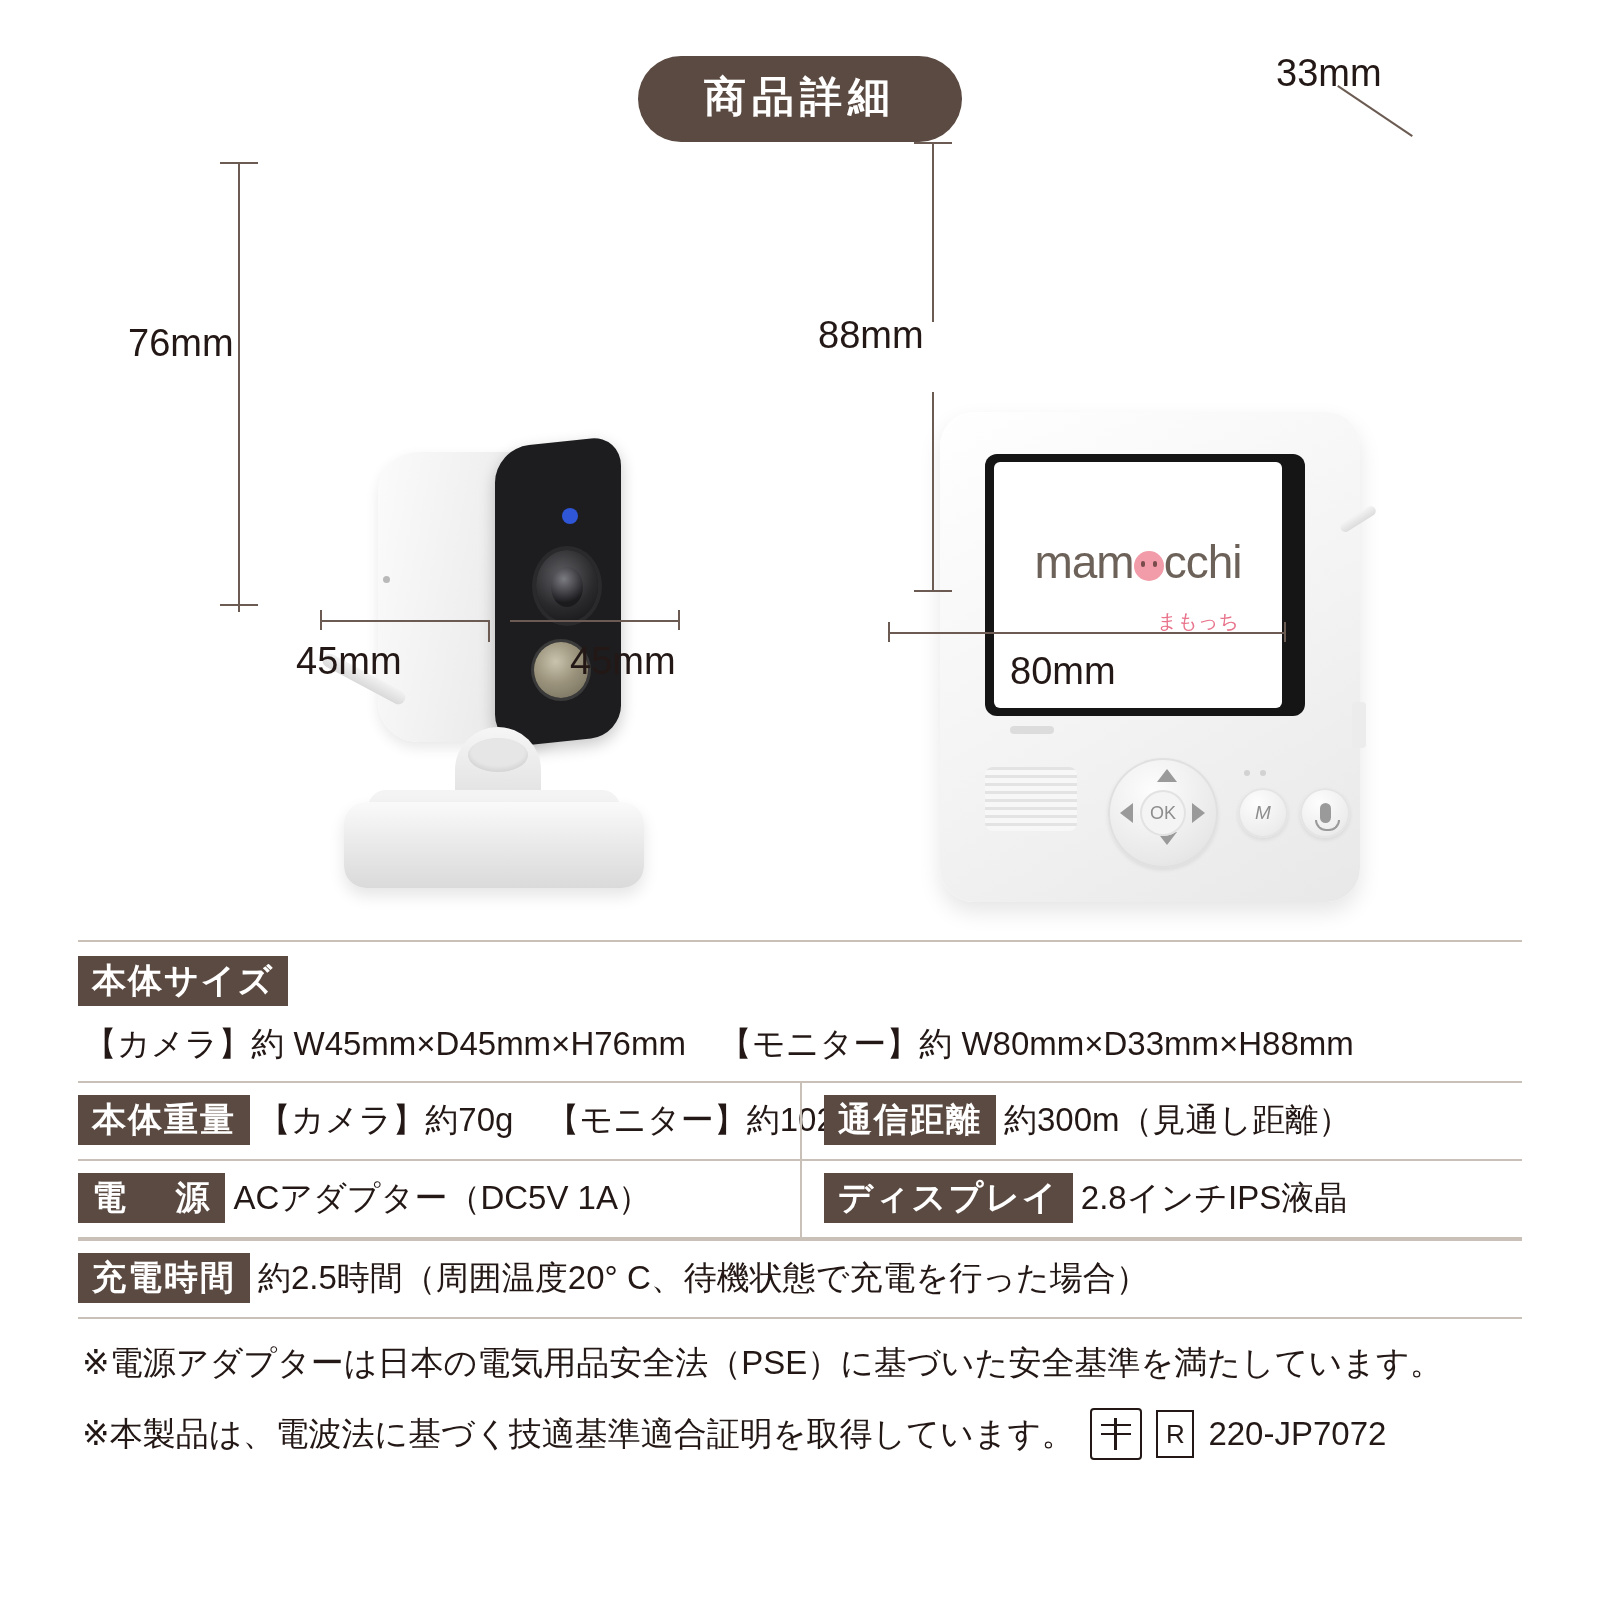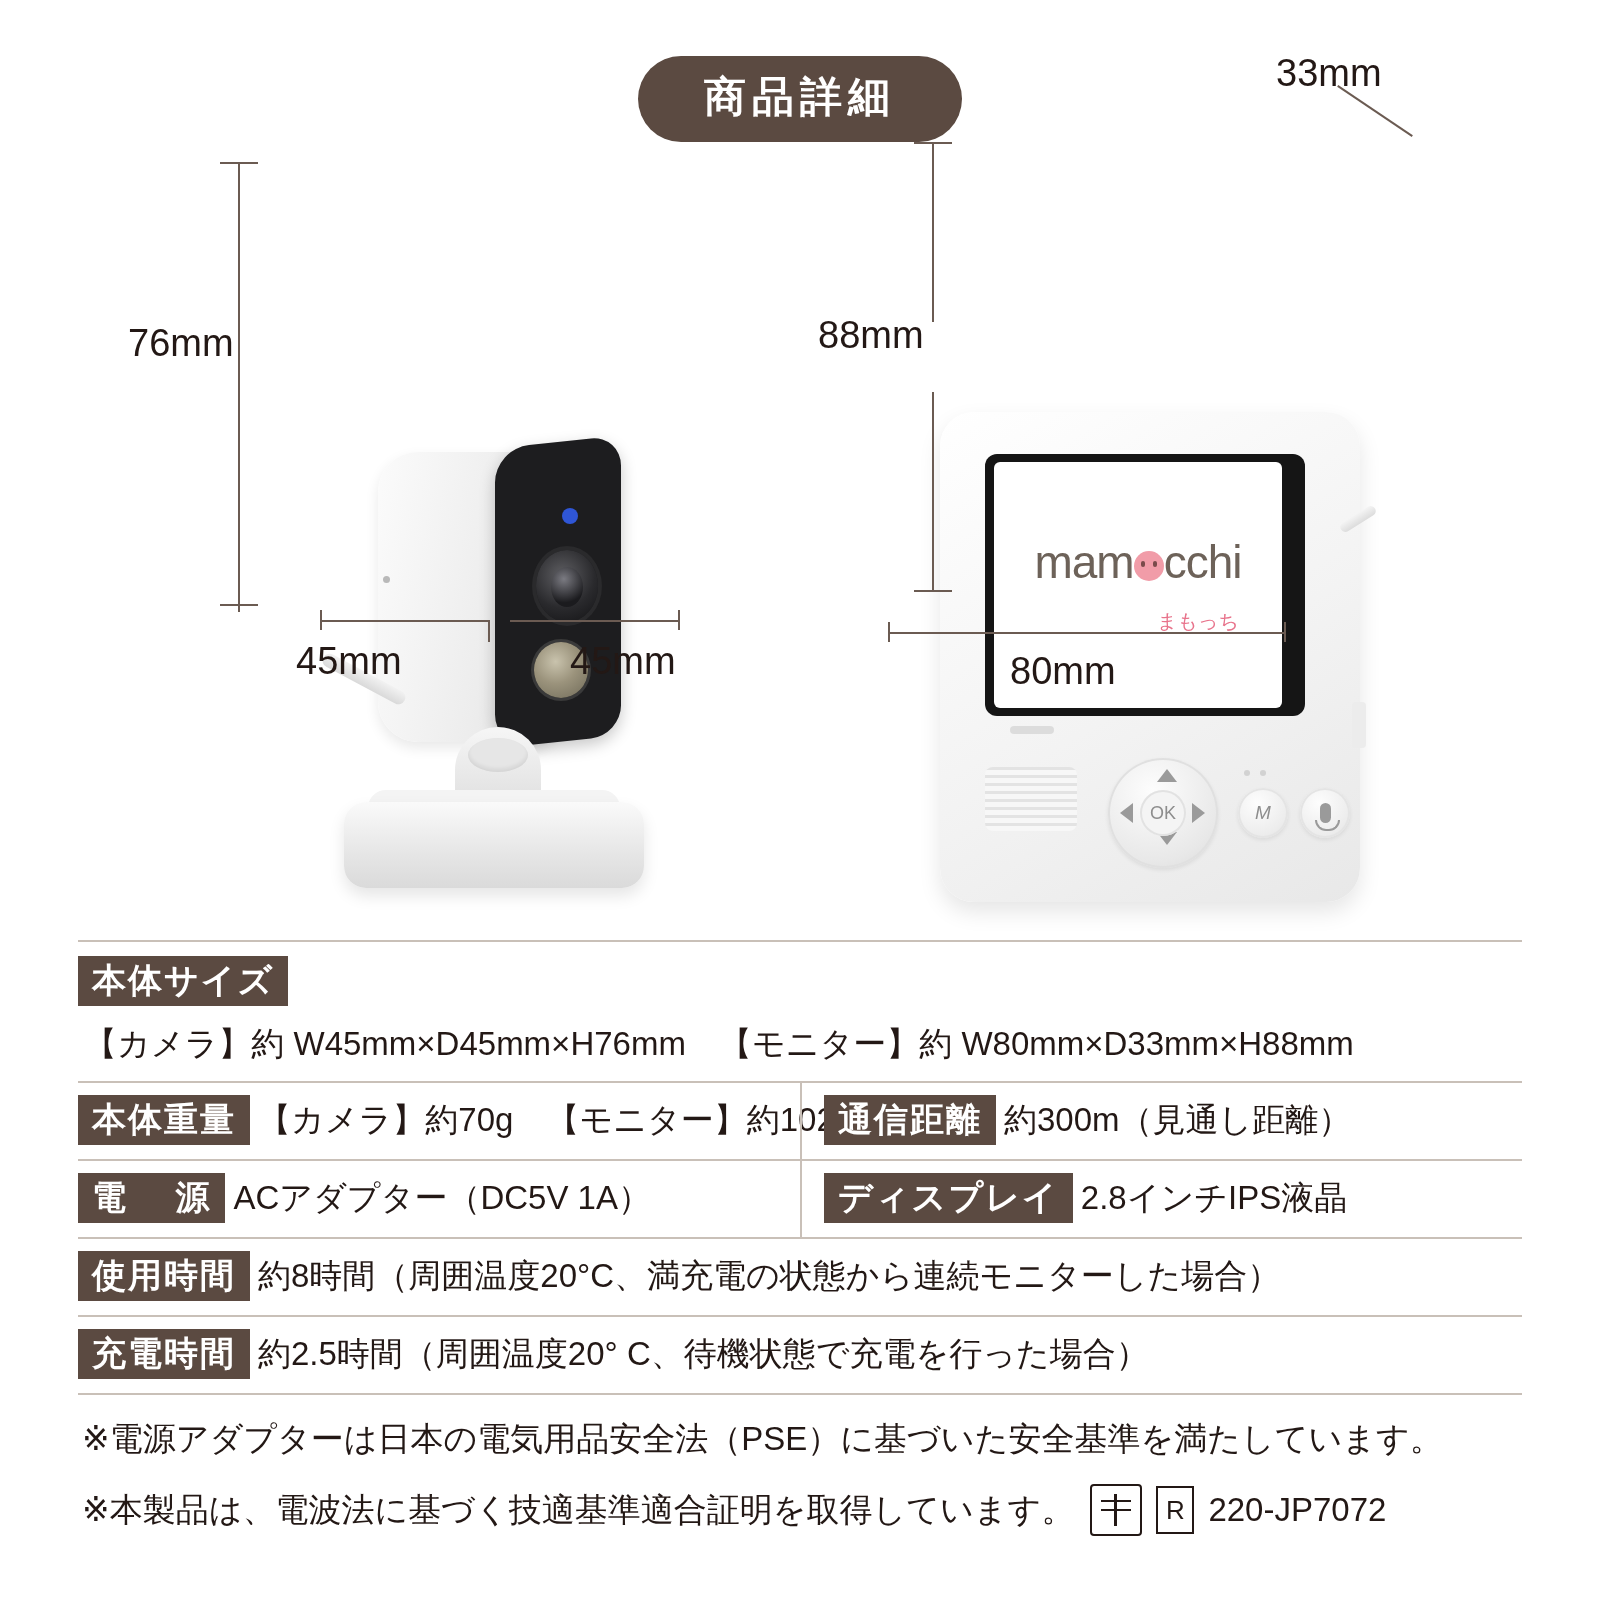--- a/index.html
+++ b/index.html
@@ -394,24 +394,20 @@
     <div class="half right" style="border-left:2px solid #c9c0b8;">
       <div class="cell">
         <span class="tag">ディスプレイ</span>
         <span class="val">2.8インチIPS液晶</span>
       </div>
     </div>
   </div>
 
   <div class="rule"></div>
 
-  <div class="cell">
-    <span class="tag">使用時間</span>
-    <span class="val">約8時間（周囲温度20°C、満充電の状態から連続モニターした場合）</span>
-  </div>
 
   <div class="rule"></div>
 
   <div class="cell">
     <span class="tag">充電時間</span>
     <span class="val">約2.5時間（周囲温度20° C、待機状態で充電を行った場合）</span>
   </div>
 
   <div class="rule"></div>
 

